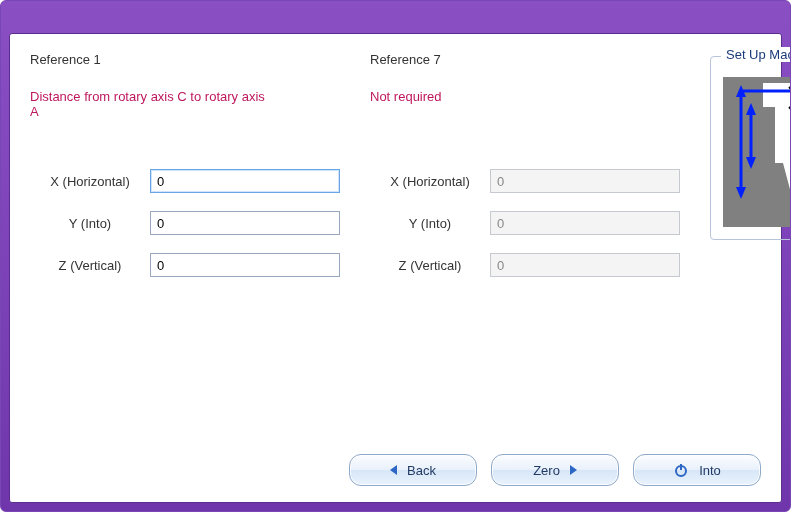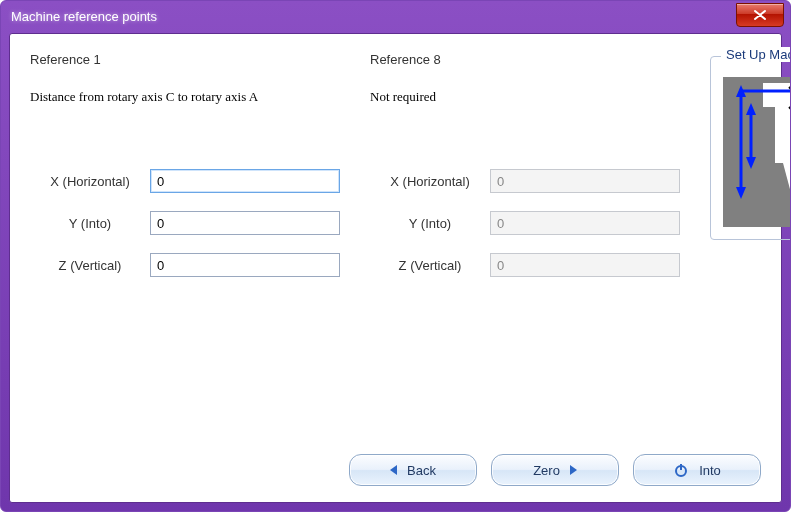--- a/index.html
+++ b/index.html
@@ -71,23 +71,22 @@
   .col {
     flex: 0 0 260px;
   }
   .section-title {
     margin-bottom: 22px;
     color: #333;
   }
   .section-desc {
     height: 40px;
     margin-bottom: 40px;
-    color: #000000;
+    color: #be185d;
     width: 240px;
-    font-family: Liberation Serif, serif;
   }
 
   .row {
     display: flex;
     align-items: center;
     margin-bottom: 18px;
   }
   .row .label {
     flex: 0 0 120px;
     color: #333;
@@ -182,28 +181,20 @@
   .close-glyph {
     display:inline-flex; align-items:center; justify-content:center;
     width:16px; height:16px;
   }
   .close-glyph svg { display:block; }
 </style>
 </head>
 <body>
 
 <div class="window">
-  <div class="titlebar">
-    <span class="title">Machine reference points</span>
-    <div class="close-btn">
-      <svg width="12" height="10" viewBox="0 0 12 10">
-        <path d="M1 1 L11 9 M11 1 L1 9" stroke="#fff" stroke-width="2" stroke-linecap="round"></path>
-      </svg>
-    </div>
-  </div>
 
   <div class="client">
     <div class="columns">
 
       <div class="col">
         <div class="section-title">Reference 1</div>
         <div class="section-desc">Distance from rotary axis C to rotary axis A</div>
 
         <div class="row">
           <div class="label">X (Horizontal)</div>
@@ -213,21 +204,21 @@
           <div class="label">Y (Into)</div>
           <input type="text" value="0" style="">
         </div>
         <div class="row">
           <div class="label">Z (Vertical)</div>
           <input type="text" value="0" style="">
         </div>
       </div>
 
       <div class="col">
-        <div class="section-title">Reference 8</div>
+        <div class="section-title">Reference 7</div>
         <div class="section-desc">Not required</div>
 
         <div class="row">
           <div class="label">X (Horizontal)</div>
           <input type="text" readonly="" value="0" style="">
         </div>
         <div class="row">
           <div class="label">Y (Into)</div>
           <input type="text" readonly="" value="0" style="">
         </div>

